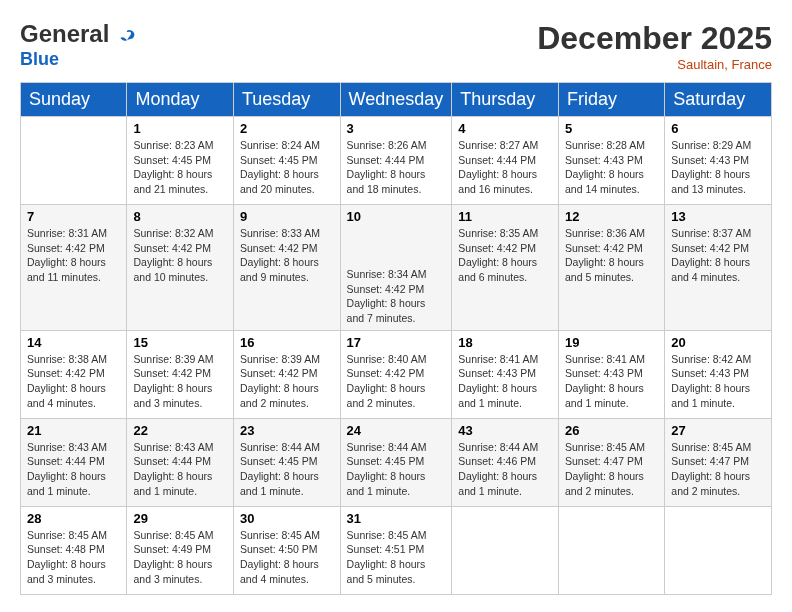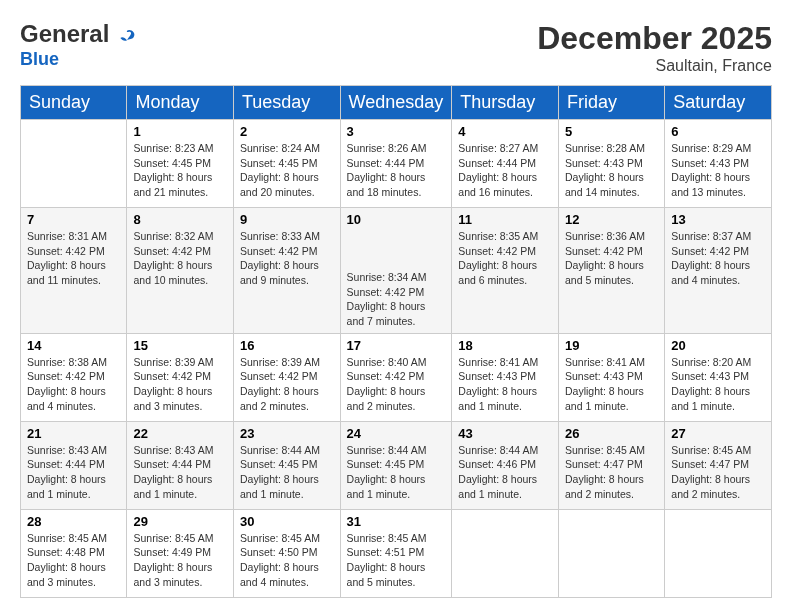--- a/index.html
+++ b/index.html
@@ -27,22 +27,22 @@
     }
     .title-block {
       text-align: right;
     }
     .month-title {
       font-size: 32px;
       font-weight: bold;
       color: #333;
     }
     .location-title {
-      font-size: 16px;
-      color: #404040;
+      font-size: 13px;
+      color: #c2410c;
     }
     .calendar-table {
       width: 100%;
       border-collapse: collapse;
       font-size: 11px;
     }
     .calendar-table th {
       background-color: #1565c0;
       color: #fff;
       text-align: left;
@@ -236,21 +236,21 @@
 Daylight: 8 hours and 1 minute.</div>
         </td>
         <td>
           <span class="day-num">19</span>
           <div class="cell-text" style="white-space: pre-line;">Sunrise: 8:41 AM
 Sunset: 4:43 PM
 Daylight: 8 hours and 1 minute.</div>
         </td>
         <td>
           <span class="day-num">20</span>
-          <div class="cell-text" style="white-space: pre-line;">Sunrise: 8:20 AM
+          <div class="cell-text" style="white-space: pre-line;">Sunrise: 8:42 AM
 Sunset: 4:43 PM
 Daylight: 8 hours and 1 minute.</div>
         </td>
       </tr>
       <tr>
         <td>
           <span class="day-num">21</span>
           <div class="cell-text" style="white-space: pre-line;">Sunrise: 8:43 AM
 Sunset: 4:44 PM
 Daylight: 8 hours and 1 minute.</div>

